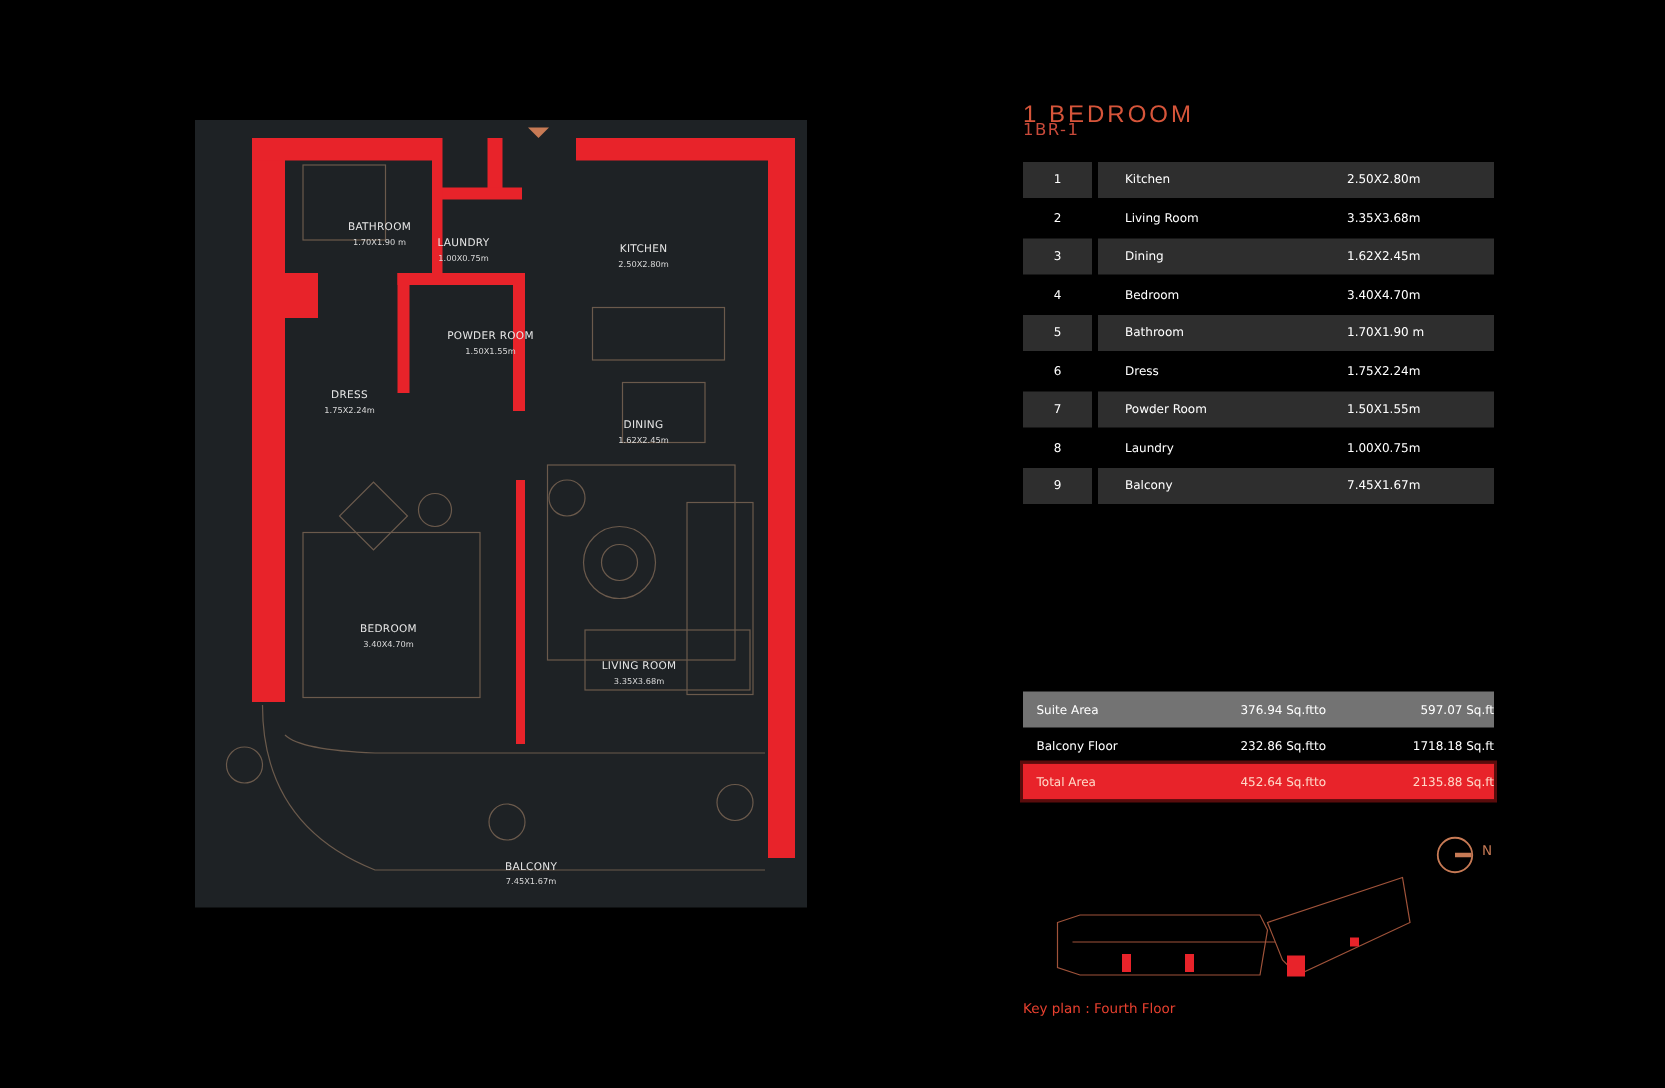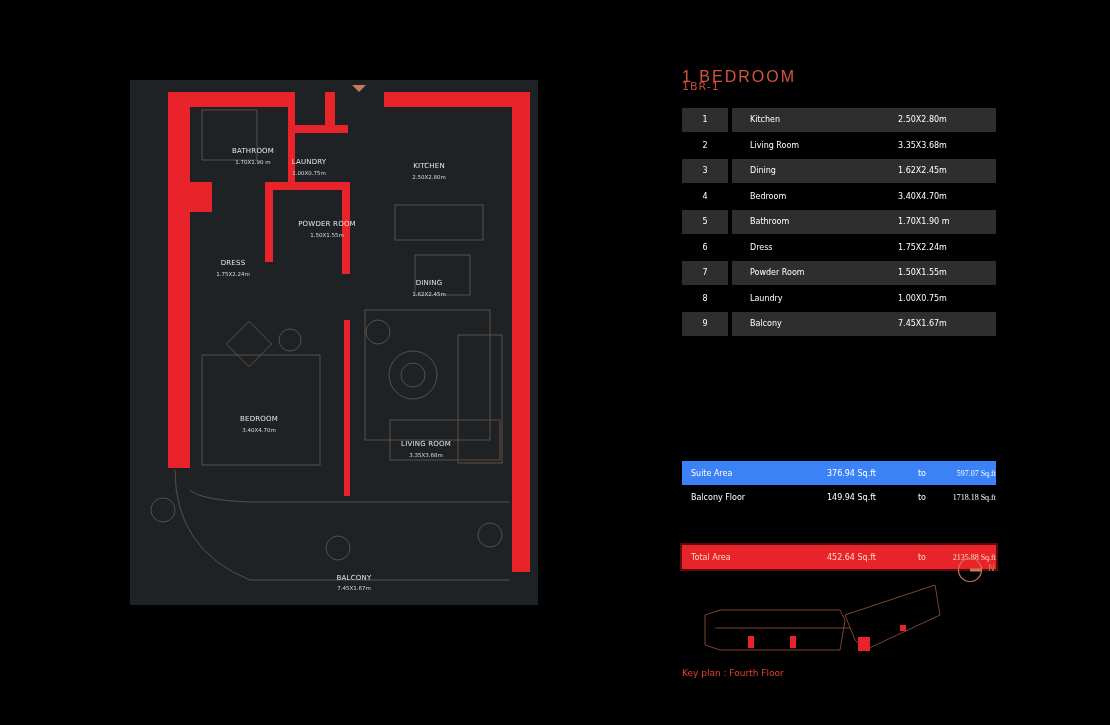--- a/index.html
+++ b/index.html
@@ -14,27 +14,27 @@
   .title{left:682px;top:54px;font-size:16px;letter-spacing:2px;color:#d7553a;font-family:Liberation Sans, sans-serif;margin-top:14px;}
   .subtitle{left:682px;top:80px;font-size:11px;letter-spacing:1px;color:#c84a3a;}
   .rooms{left:682px;top:107px;width:314px;}
   .row{display:flex;height:25.5px;align-items:center;margin-bottom:0;}
   .row .num{width:46px;height:24px;display:flex;align-items:center;justify-content:center;font-size:8px;margin-right:4px;}
   .row .cell{flex:1;height:24px;display:flex;align-items:center;font-size:8px;}
   .row .name{width:148px;padding-left:18px;}
   .row.shaded .num,.row.shaded .cell{background:#2e2e2e;}
   .area{left:682px;top:461px;width:314px;}
   .arow{display:flex;height:24px;align-items:center;font-size:8px;}
-  .arow.shaded{background:#3b82f6;}
-  .arow.total{background:#e8232a;color:#ffd9c8;outline:2px solid #5a0c0c;margin-top:36px;}
+  .arow.shaded{background:#737373;}
+  .arow.total{background:#e8232a;color:#ffd9c8;outline:2px solid #5a0c0c;}
   .arow span{display:block;}
   .arow .lab{width:110px;padding-left:9px;}
   .arow .v1{width:75px;text-align:right;}
-  .arow .to{width:50px;text-align:right;}
-  .arow .v2{width:70px;text-align:right;font-family:Liberation Serif, serif;}
+  .arow .to{width:50px;text-align:left;}
+  .arow .v2{width:70px;text-align:right;}
   .keyplan-label{left:682px;top:668px;font-size:9px;color:#e8402f;}
   .north{left:957px;top:557px;width:26px;height:26px;}
   .north-n{left:988px;top:563px;font-size:9px;color:#c77a55;}
 </style>
 </head>
 <body>
 
 <div class="abs plan-bg"></div>
 <svg class="abs plan-svg" viewBox="0 0 408 525" xmlns="http://www.w3.org/2000/svg">
 
@@ -166,21 +166,21 @@
 
 <div class="abs area">
   <div class="arow shaded">
       <span class="lab">Suite Area</span>
       <span class="v1">376.94 Sq.ft</span>
       <span class="to">to</span>
       <span class="v2">597.07 Sq.ft</span>
     </div>
   <div class="arow">
       <span class="lab">Balcony Floor</span>
-      <span class="v1">149.94 Sq.ft</span>
+      <span class="v1">232.86 Sq.ft</span>
       <span class="to">to</span>
       <span class="v2">1718.18 Sq.ft</span>
     </div>
   <div class="arow total">
       <span class="lab">Total Area</span>
       <span class="v1">452.64 Sq.ft</span>
       <span class="to">to</span>
       <span class="v2">2135.88 Sq.ft</span>
     </div>
 </div>

